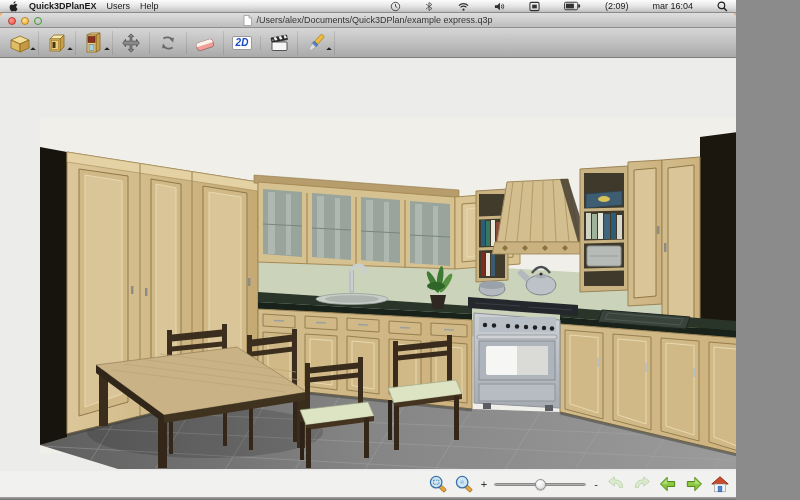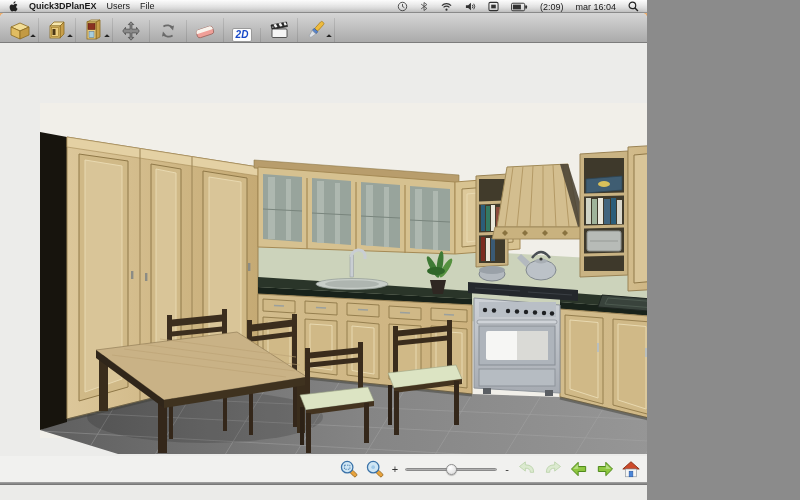--- a/index.html
+++ b/index.html
@@ -1,35 +1,35 @@
 <!DOCTYPE html>
 <html><head>
 <meta charset="utf-8">
 <style>
   html,body{margin:0;padding:0;background:#8b8b8b;}
   *{box-sizing:border-box;}
-  .app{width:647px;height:500px;position:relative;font-family:"Liberation Sans",sans-serif;overflow:hidden;background:#fdba74;}
+  .app{width:736px;height:500px;position:relative;font-family:"Liberation Sans",sans-serif;overflow:hidden;background:#fdba74;}
   
   .menubar{height:13px;background:linear-gradient(#fcfcfc,#cfcfcf);border-bottom:1px solid #9a9a9a;display:flex;align-items:center;padding:0 8px;font-size:9px;color:#1a1a1a;}
   .menubar .left,.menubar .right{display:flex;align-items:center;gap:10px;}
-  .menubar .right{margin-left:auto;gap:12px;align-items:flex-end;}
+  .menubar .right{margin-left:auto;gap:24px;}
   .menubar .appname{font-weight:bold;}
   .menubar .mi{cursor:default;}
   .mstat{display:flex;align-items:center;}
   
   .window{position:absolute;top:13px;left:0;right:0;bottom:0;border-radius:5px 5px 0 0;overflow:hidden;background:#ebebe9;box-shadow:0 2px 8px rgba(0,0,0,.35);}
   .titlebar{height:15px;background:linear-gradient(#dedede,#bdbdbd);border-bottom:1px solid #8f8f8f;position:relative;display:flex;align-items:center;}
   .tl{position:absolute;left:8px;top:3.5px;display:flex;gap:5px;}
   .tl span{width:8px;height:8px;border-radius:50%;display:inline-block;}
   .tl .c{background:radial-gradient(circle at 35% 30%,#ff9a94,#ee5048);border:.5px solid #b43c33;}
   .tl .m{background:radial-gradient(circle at 35% 30%,#ffe29a,#f5ab2e);border:.5px solid #b8831c;}
   .tl .z{background:radial-gradient(circle at 35% 30%,#b8f78e,#4fc437;);border:.5px solid #3f9926;}
   .ttext{margin:0 auto;display:flex;align-items:center;gap:4px;font-size:9px;color:#333;}
   
-  .toolbar{height:30px;background:linear-gradient(#d6d6d6,#aaaaaa);border-bottom:1px solid #7c7c7c;display:flex;align-items:flex-end;padding-left:2px;}
+  .toolbar{height:30px;background:linear-gradient(#d6d6d6,#aaaaaa);border-bottom:1px solid #7c7c7c;display:flex;align-items:center;padding-left:2px;}
   .tool{width:37px;display:flex;align-items:center;justify-content:center;position:relative;border-right:1px solid rgba(0,0,0,.10);cursor:default;}
   .tool .dd{position:absolute;right:3px;bottom:3px;width:0;height:0;border-left:4px solid transparent;border-top:4px solid #222;transform:rotate(-45deg);}
   .badge2d{background:#fdfdfd;border:1px solid #9a9a9a;border-radius:2px;color:#1648c8;font-weight:bold;font-style:italic;font-size:10px;padding:1px 3px;line-height:10px;}
   
   .content{display:flex;height:413px;}
   .canvas{position:relative;width:772px;height:413px;background:#ececea;}
   .canvas svg{display:block;}
   .rightstrip{width:28px;background:#ececea;border-left:1px solid #dddddb;display:flex;flex-direction:column;justify-content:flex-end;align-items:center;gap:5px;padding-bottom:4px;}
   .rightstrip .navbtn{width:20px;height:20px;cursor:pointer;}
   
@@ -48,21 +48,21 @@
 
   <div class="menubar">
     <div class="left">
       <span style="display:inline-flex">
         <svg width="11" height="12" viewBox="0 0 17 17">
             <path fill="#222" d="M9.3,2.4c.6-.7,1.6-1.2,2.4-1.2.1.9-.3,1.8-.9,2.5-.6.7-1.6,1.2-2.5,1.1C8.2,4,8.7,3,9.3,2.4z M11.6,5.2c1.3,0,2.2.7,2.8,1.6-.1.1-1.7,1-1.7,2.9,0,2.2,1.9,2.9,2,2.9-.1.4-.5,1.5-1.2,2.5-.6.9-1.3,1.8-2.3,1.8s-1.3-.6-2.5-.6c-1.1,0-1.5.6-2.5.6S4.6,16,4,15.1c-1.2-1.8-2.1-5-.9-7.2.6-1.1,1.7-1.8,2.9-1.8,1,0,1.9.7,2.5.7C9,6.8,10.3,5.2,11.6,5.2z"></path>
           </svg>
       </span>
       <span class="mi appname">Quick3DPlanEX</span>
       <span class="mi">Users</span>
-      <span class="mi">File</span>
+      <span class="mi">Help</span>
     </div>
     <div class="right">
       <span class="mstat">
           <svg width="11" height="11" viewBox="0 0 12 12">
             <circle cx="6" cy="6" r="4.6" fill="none" stroke="#444" stroke-width="1"></circle>
             <path d="M6 3.2V6l2 1.2" stroke="#444" stroke-width="1" fill="none"></path>
           </svg>
         </span>
       <span class="mstat">
           <svg width="8" height="11" viewBox="0 0 10 12">
@@ -101,20 +101,36 @@
           <svg width="11" height="11" viewBox="0 0 12 12">
             <circle cx="4.8" cy="4.8" r="3.6" fill="none" stroke="#222" stroke-width="1.3"></circle>
             <path d="M7.6 7.6 L10.8 10.8" stroke="#222" stroke-width="1.5"></path>
           </svg>
         </span>
     </div>
   </div>
 
   <div class="window">
 
+    <div class="titlebar">
+      <div class="tl">
+        <span class="c"></span>
+        <span class="m"></span>
+        <span class="z"></span>
+      </div>
+      <div class="ttext">
+        <span style="display:inline-flex">
+            <svg width="9" height="11" viewBox="0 0 9 11">
+              <path d="M1 .5 h5 l2.5 2.5 v7.5 h-7.5 z" fill="#fff" stroke="#9a9a9a" stroke-width=".8"></path>
+              <path d="M6 .5 v2.5 h2.5" fill="none" stroke="#9a9a9a" stroke-width=".8"></path>
+            </svg>
+          </span>
+        <span>/Users/alex/Documents/Quick3DPlan/example express.q3p</span>
+      </div>
+    </div>
 
     <div class="toolbar">
       <div class="tool">
         <svg width="24" height="24" viewBox="0 0 24 24">
           <polygon points="3,9 12,5 21,9 12,13" fill="#f2dd96" stroke="#8a6a20" stroke-width=".8"></polygon>
           <polygon points="3,9 12,13 12,21 3,17" fill="#e0bc62" stroke="#8a6a20" stroke-width=".8"></polygon>
           <polygon points="12,13 21,9 21,17 12,21" fill="#c39a43" stroke="#8a6a20" stroke-width=".8"></polygon>
         </svg>
         <span class="dd"></span>
       </div>

